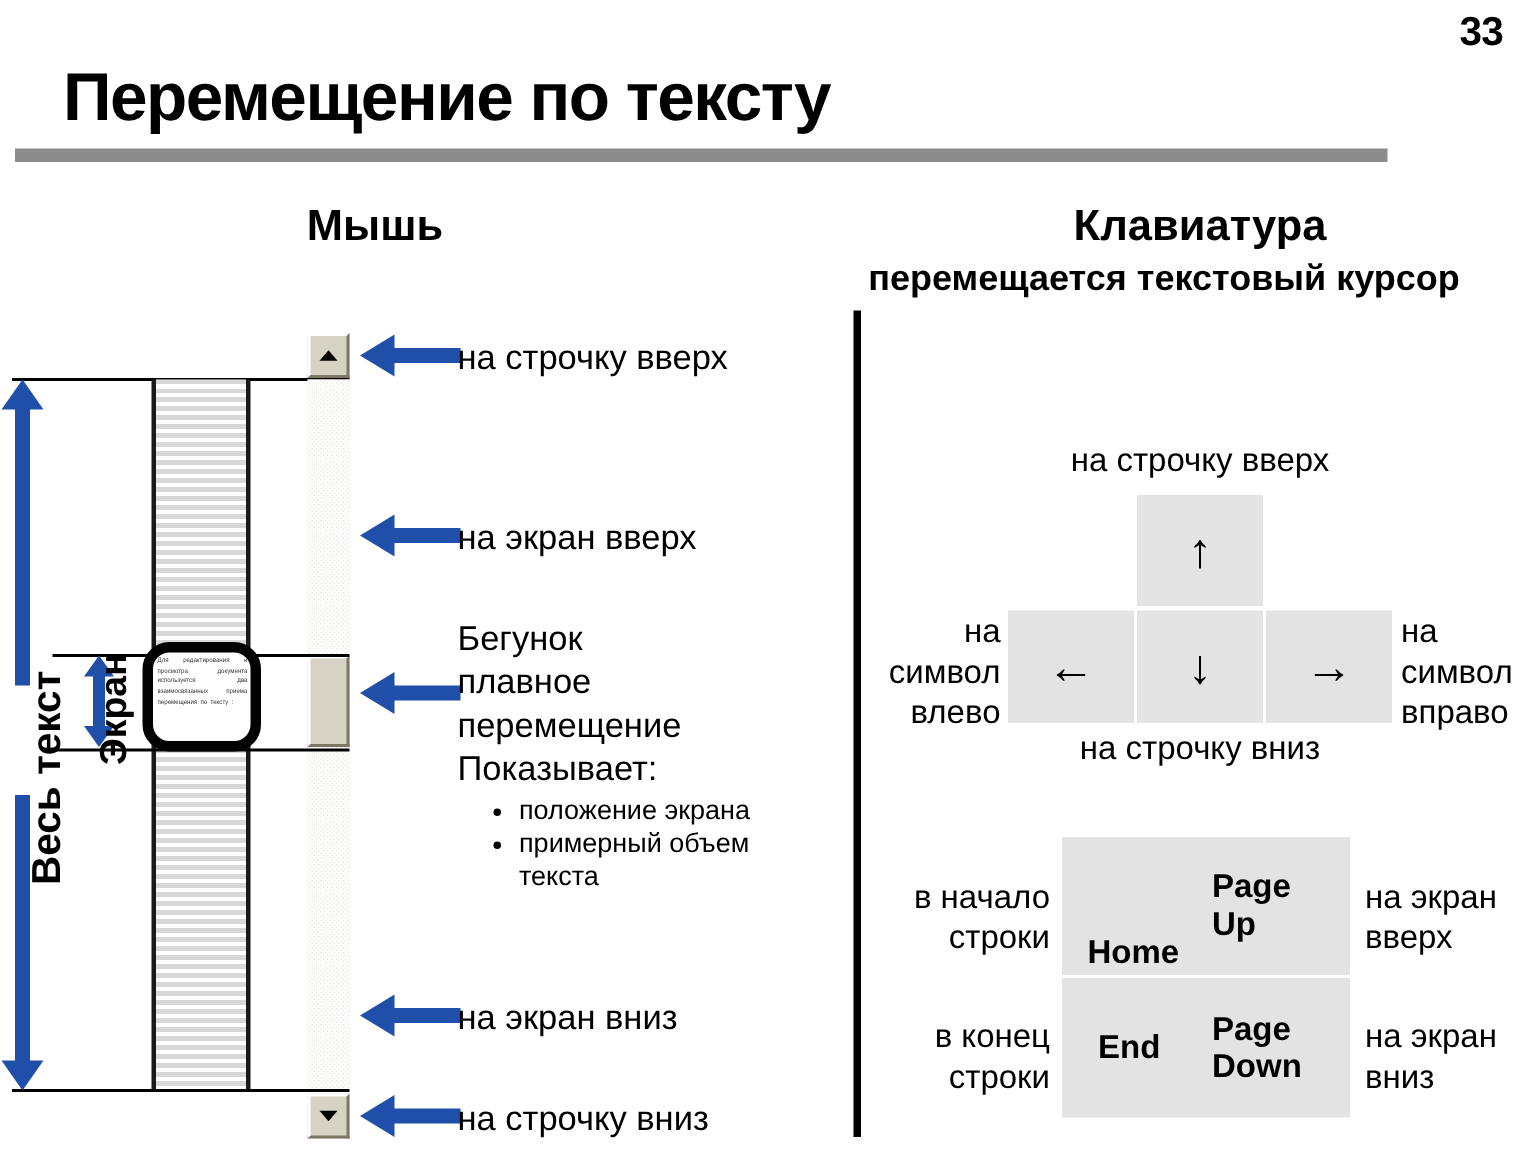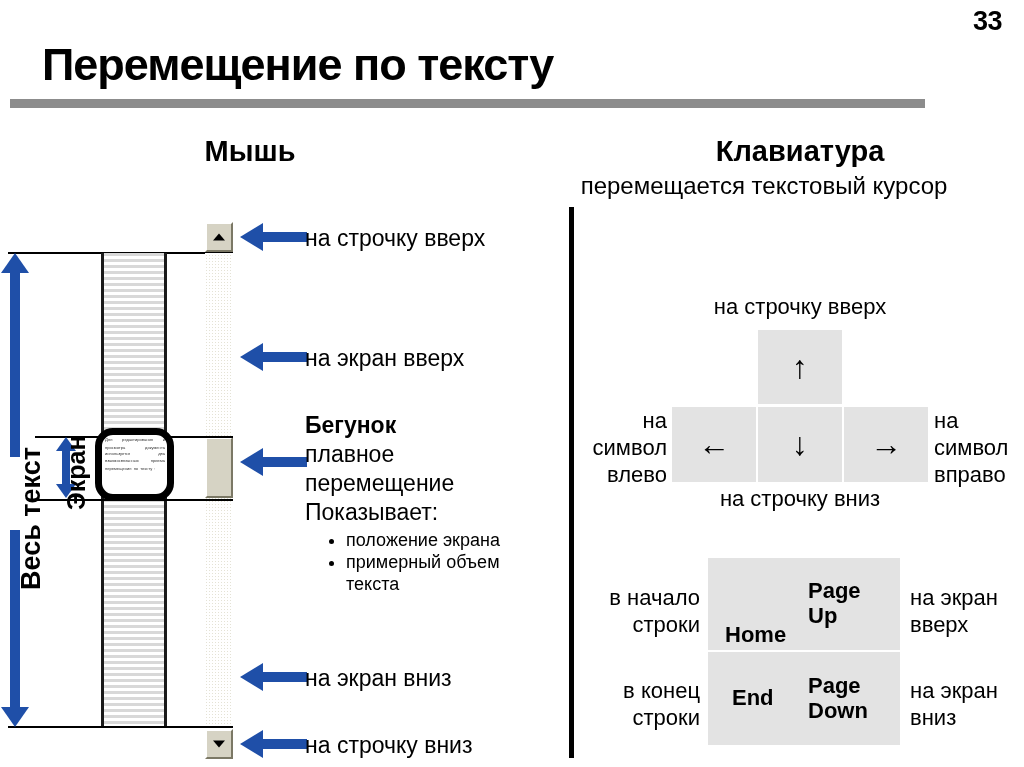--- a/index.html
+++ b/index.html
@@ -57,21 +57,21 @@
   }
   .col-sub {
     position: absolute;
     text-align: center;
     font-size: 24px;
     line-height: 1.2;
   }
   #mouse-head   { left: 90px;  top: 136px; width: 320px; }
   #mouse-sub    { left: 60px;  top: 172px; width: 380px; }
   #kbd-head     { left: 620px; top: 136px; width: 360px; }
-  #kbd-sub      { left: 564px; top: 172px; width: 400px; }
+  #kbd-sub      { left: 576px; top: 172px; width: 400px; font-weight: bold; }
 
   
   .divider {
     position: absolute;
     left: 569px;
     top: 207px;
     width: 5px;
     height: 551px;
     background: #000000;
   }
@@ -283,21 +283,21 @@
   #label-whole  { left: 16px; top: 590px; font-size: 27px; }
   #label-screen { left: 62px; top: 510px; font-size: 25px; }
 
   
   .callout {
     position: absolute;
     font-size: 23px;
     line-height: 1.22;
     white-space: nowrap;
   }
-  .callout.bold { font-weight: bold; font-size: 23px; }
+  .callout.bold { font-weight: normal; font-size: 23px; }
   .callout-block {
     position: absolute;
     font-size: 18px;
     line-height: 1.22;
   }
   .callout-block ul {
     margin: 0;
     padding-left: 26px;
     list-style: disc;
   }

